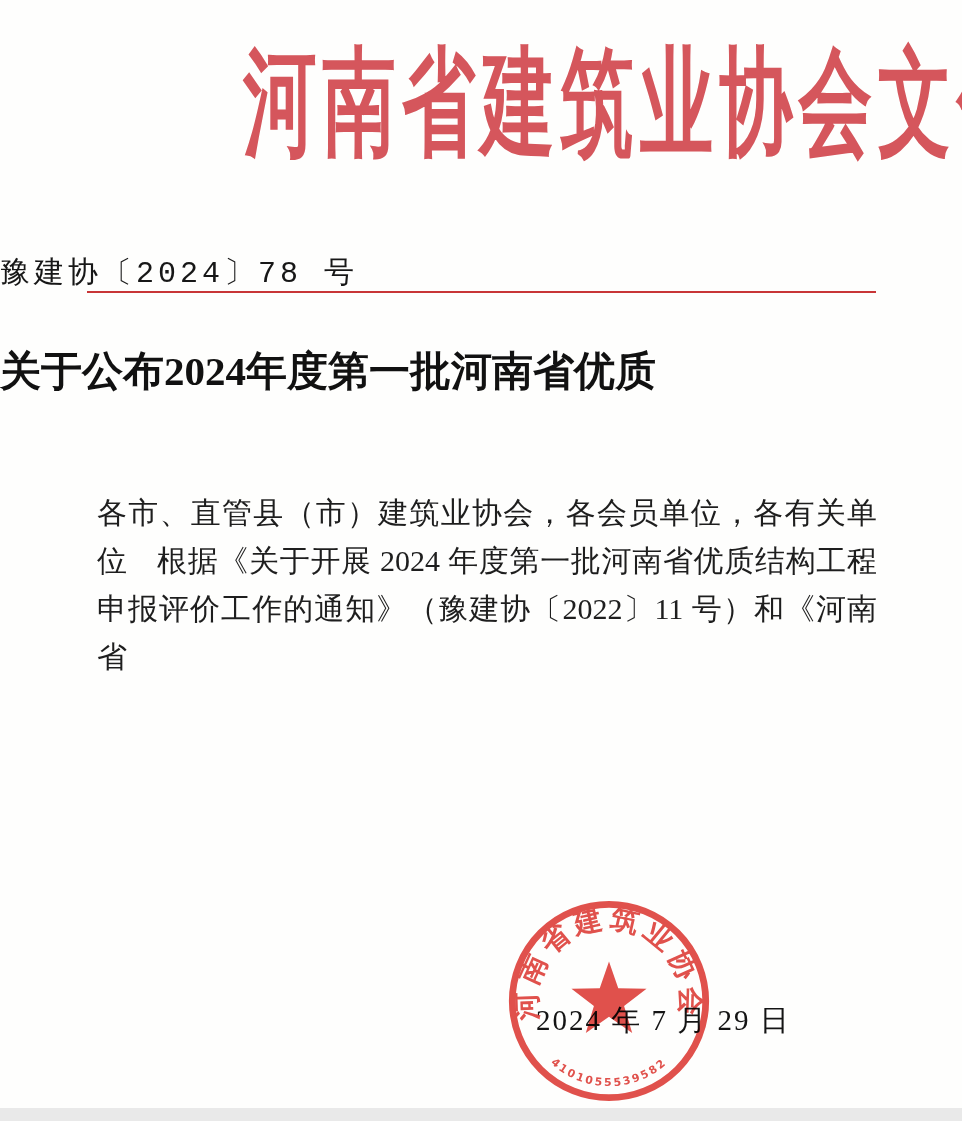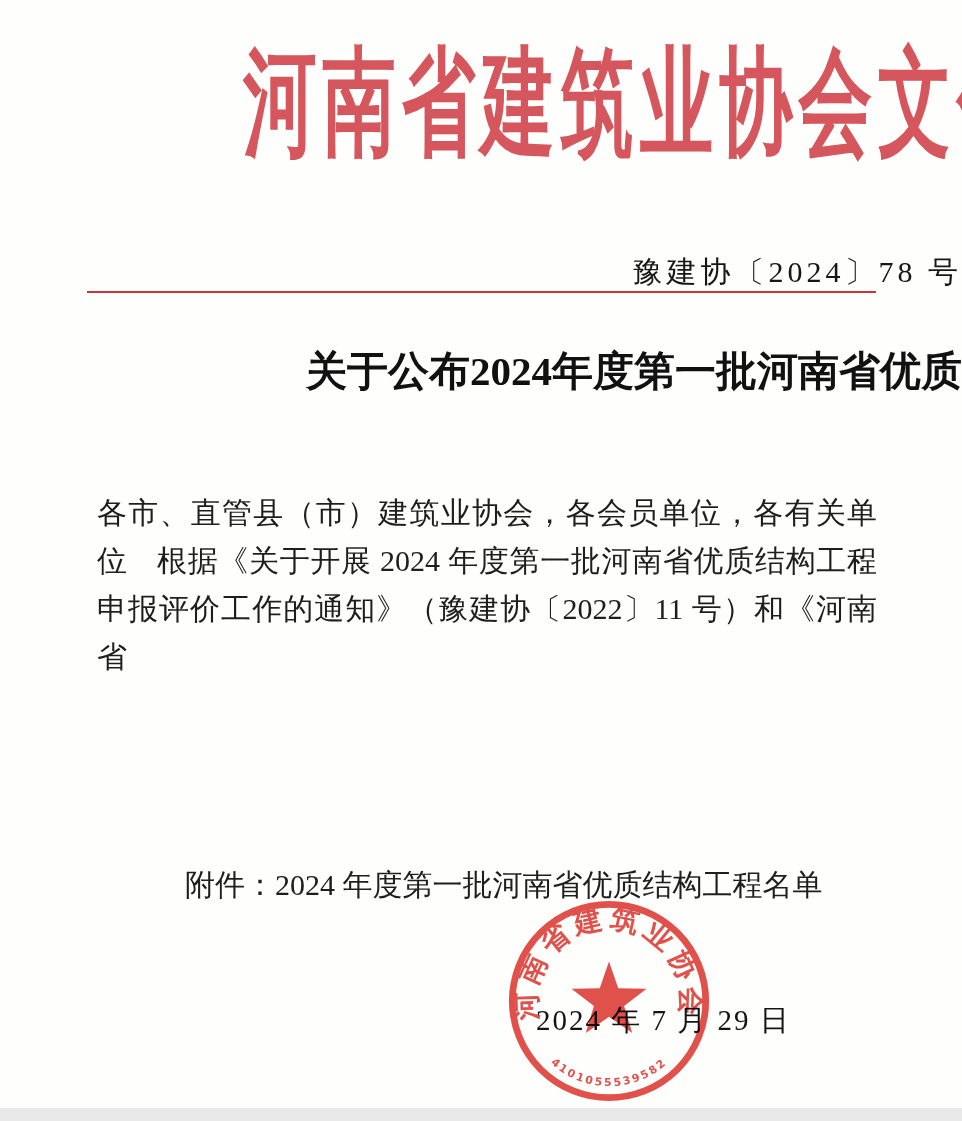--- a/index.html
+++ b/index.html
@@ -36,43 +36,44 @@
     transform: scaleX(0.62);
     transform-origin: 50% 50%;
   }
 
   
   .doc-number {
     position: absolute;
     top: 252px;
     left: 0;
     width: 100%;
-    text-align: right;
+    text-align: left;
     font-size: 30px;
     letter-spacing: 4px;
     color: #171717;
+    font-family: Liberation Mono, monospace;
   }
 
   
   .divider {
     position: absolute;
     top: 291px;
     left: 87px;
     width: 789px;
     height: 2px;
     background: #c83537;
   }
 
   
   .notice-title {
     position: absolute;
     top: 344px;
     left: 0;
     width: 100%;
-    text-align: right;
+    text-align: left;
     font-weight: bold;
     font-size: 41px;
     line-height: 54px;
     color: #111;
     letter-spacing: 0px;
   }
 
   
   .body-block {
     position: absolute;
@@ -163,21 +164,20 @@
   <div class="notice-title">
     <div>关于公布2024年度第一批河南省优质</div>
   </div>
 
   <div class="body-block">
     <div class="body-line jline">各市、直管县（市）建筑业协会，各会员单位，各有关单位：</div>
     <div class="body-line jline indent">根据《关于开展 2024 年度第一批河南省优质结构工程</div>
     <div class="body-line jline">申报评价工作的通知》（豫建协〔2022〕11 号）和《河南省</div>
   </div>
 
-  <div class="attachment">附件：2024 年度第一批河南省优质结构工程名单</div>
 
   <div class="issue-date">2024 年 7 月 29 日</div>
 
   <svg class="seal" viewBox="0 0 200 200">
     <defs>
       <path id="sealTopArc" d="M 34.2 123.9 A 70 70 0 1 1 165.8 123.9" fill="none"></path>
       <path id="sealBottomArc" d="M 29 141 A 82 82 0 0 0 171 141" fill="none"></path>
     </defs>
     <circle cx="100" cy="100" r="93" fill="none" stroke-width="6.5" stroke="#df423c"></circle>
     <text font-size="27" letter-spacing="5" text-anchor="middle" fill="#df423c">

